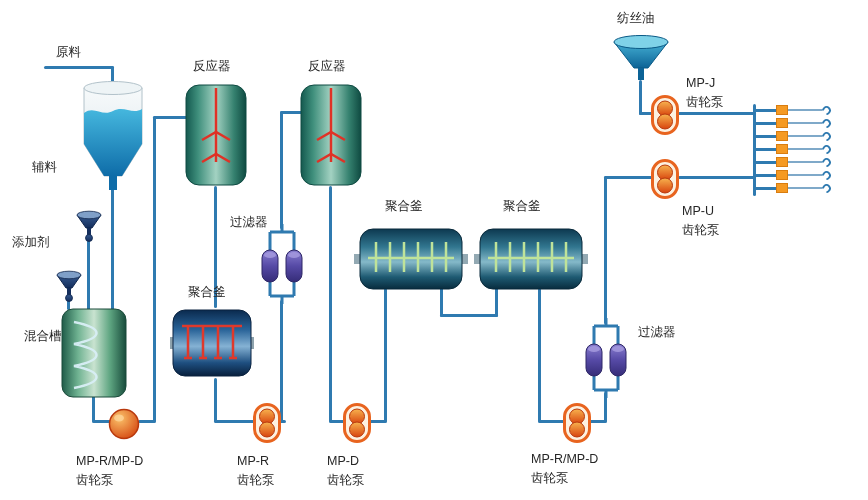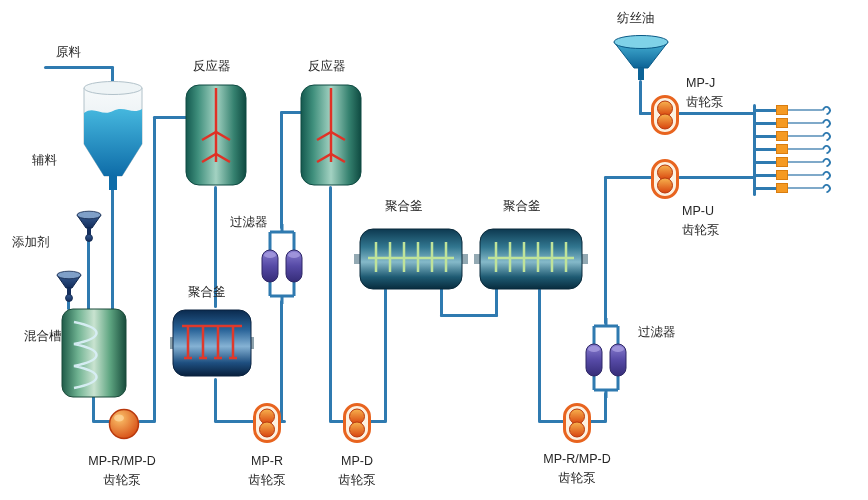--- a/index.html
+++ b/index.html
@@ -3,21 +3,21 @@
 <meta charset="utf-8">
 <style>
   html,body{margin:0;padding:0;background:#fff;}
   .canvas{position:relative;width:868px;height:500px;background:#ffffff;overflow:hidden;
           font-family:"Liberation Sans",sans-serif;}
   .ph,.pv{position:absolute;background:#2f7ab0;border-radius:2px;}
   .ph{height:3px;}
   .pv{width:3px;}
   .comp{position:absolute;}
   .lbl{position:absolute;font-size:12.5px;color:#262626;white-space:nowrap;}
-  .plbl{position:absolute;font-size:12.5px;color:#262626;text-align:center;line-height:1.5;}
+  .plbl{position:absolute;font-size:12.5px;color:#262626;line-height:1.5;}
   .plbl span{display:block;}
   .spin-rows{position:absolute;left:754px;top:0;width:114px;height:500px;}
   .spin-row{position:absolute;left:0;width:114px;height:10px;}
   .spin-line{position:absolute;left:0;top:4px;width:22px;height:3px;background:#2f7ab0;}
   .spin-square{position:absolute;left:22px;top:0;width:12px;height:10px;background:#f59a23;
                border:1px solid #d97d10;box-sizing:border-box;}
   .spin-thin{position:absolute;left:34px;top:4px;width:34px;height:2px;background:#7fa9c9;}
   .spin-curl{position:absolute;left:68px;top:0.5px;width:9px;height:9px;border:2px solid #2f7ab0;
              border-radius:50%;border-left-color:transparent;transform:rotate(-45deg);box-sizing:border-box;}
 </style>
@@ -317,21 +317,21 @@
       </div>
       <div class="spin-row" style="top: 183px;">
         <div class="spin-line"></div>
         <div class="spin-square"></div>
         <div class="spin-thin"></div>
         <div class="spin-curl"></div>
       </div>
     </div>
 
   <div class="lbl" style="left:56px;top:44px">原料</div>
-  <div class="lbl" style="left:32px;top:152px">辅料</div>
+  <div class="lbl" style="left:32px;top:159px">辅料</div>
   <div class="lbl" style="left:12px;top:234px">添加剂</div>
   <div class="lbl" style="left:24px;top:328px">混合槽</div>
   <div class="lbl" style="left:193px;top:58px">反应器</div>
   <div class="lbl" style="left:308px;top:58px">反应器</div>
   <div class="lbl" style="left:230px;top:214px">过滤器</div>
   <div class="lbl" style="left:188px;top:284px">聚合釜</div>
   <div class="lbl" style="left:385px;top:198px">聚合釜</div>
   <div class="lbl" style="left:503px;top:198px">聚合釜</div>
   <div class="lbl" style="left:638px;top:324px">过滤器</div>
   <div class="lbl" style="left:617px;top:10px">纺丝油</div>

